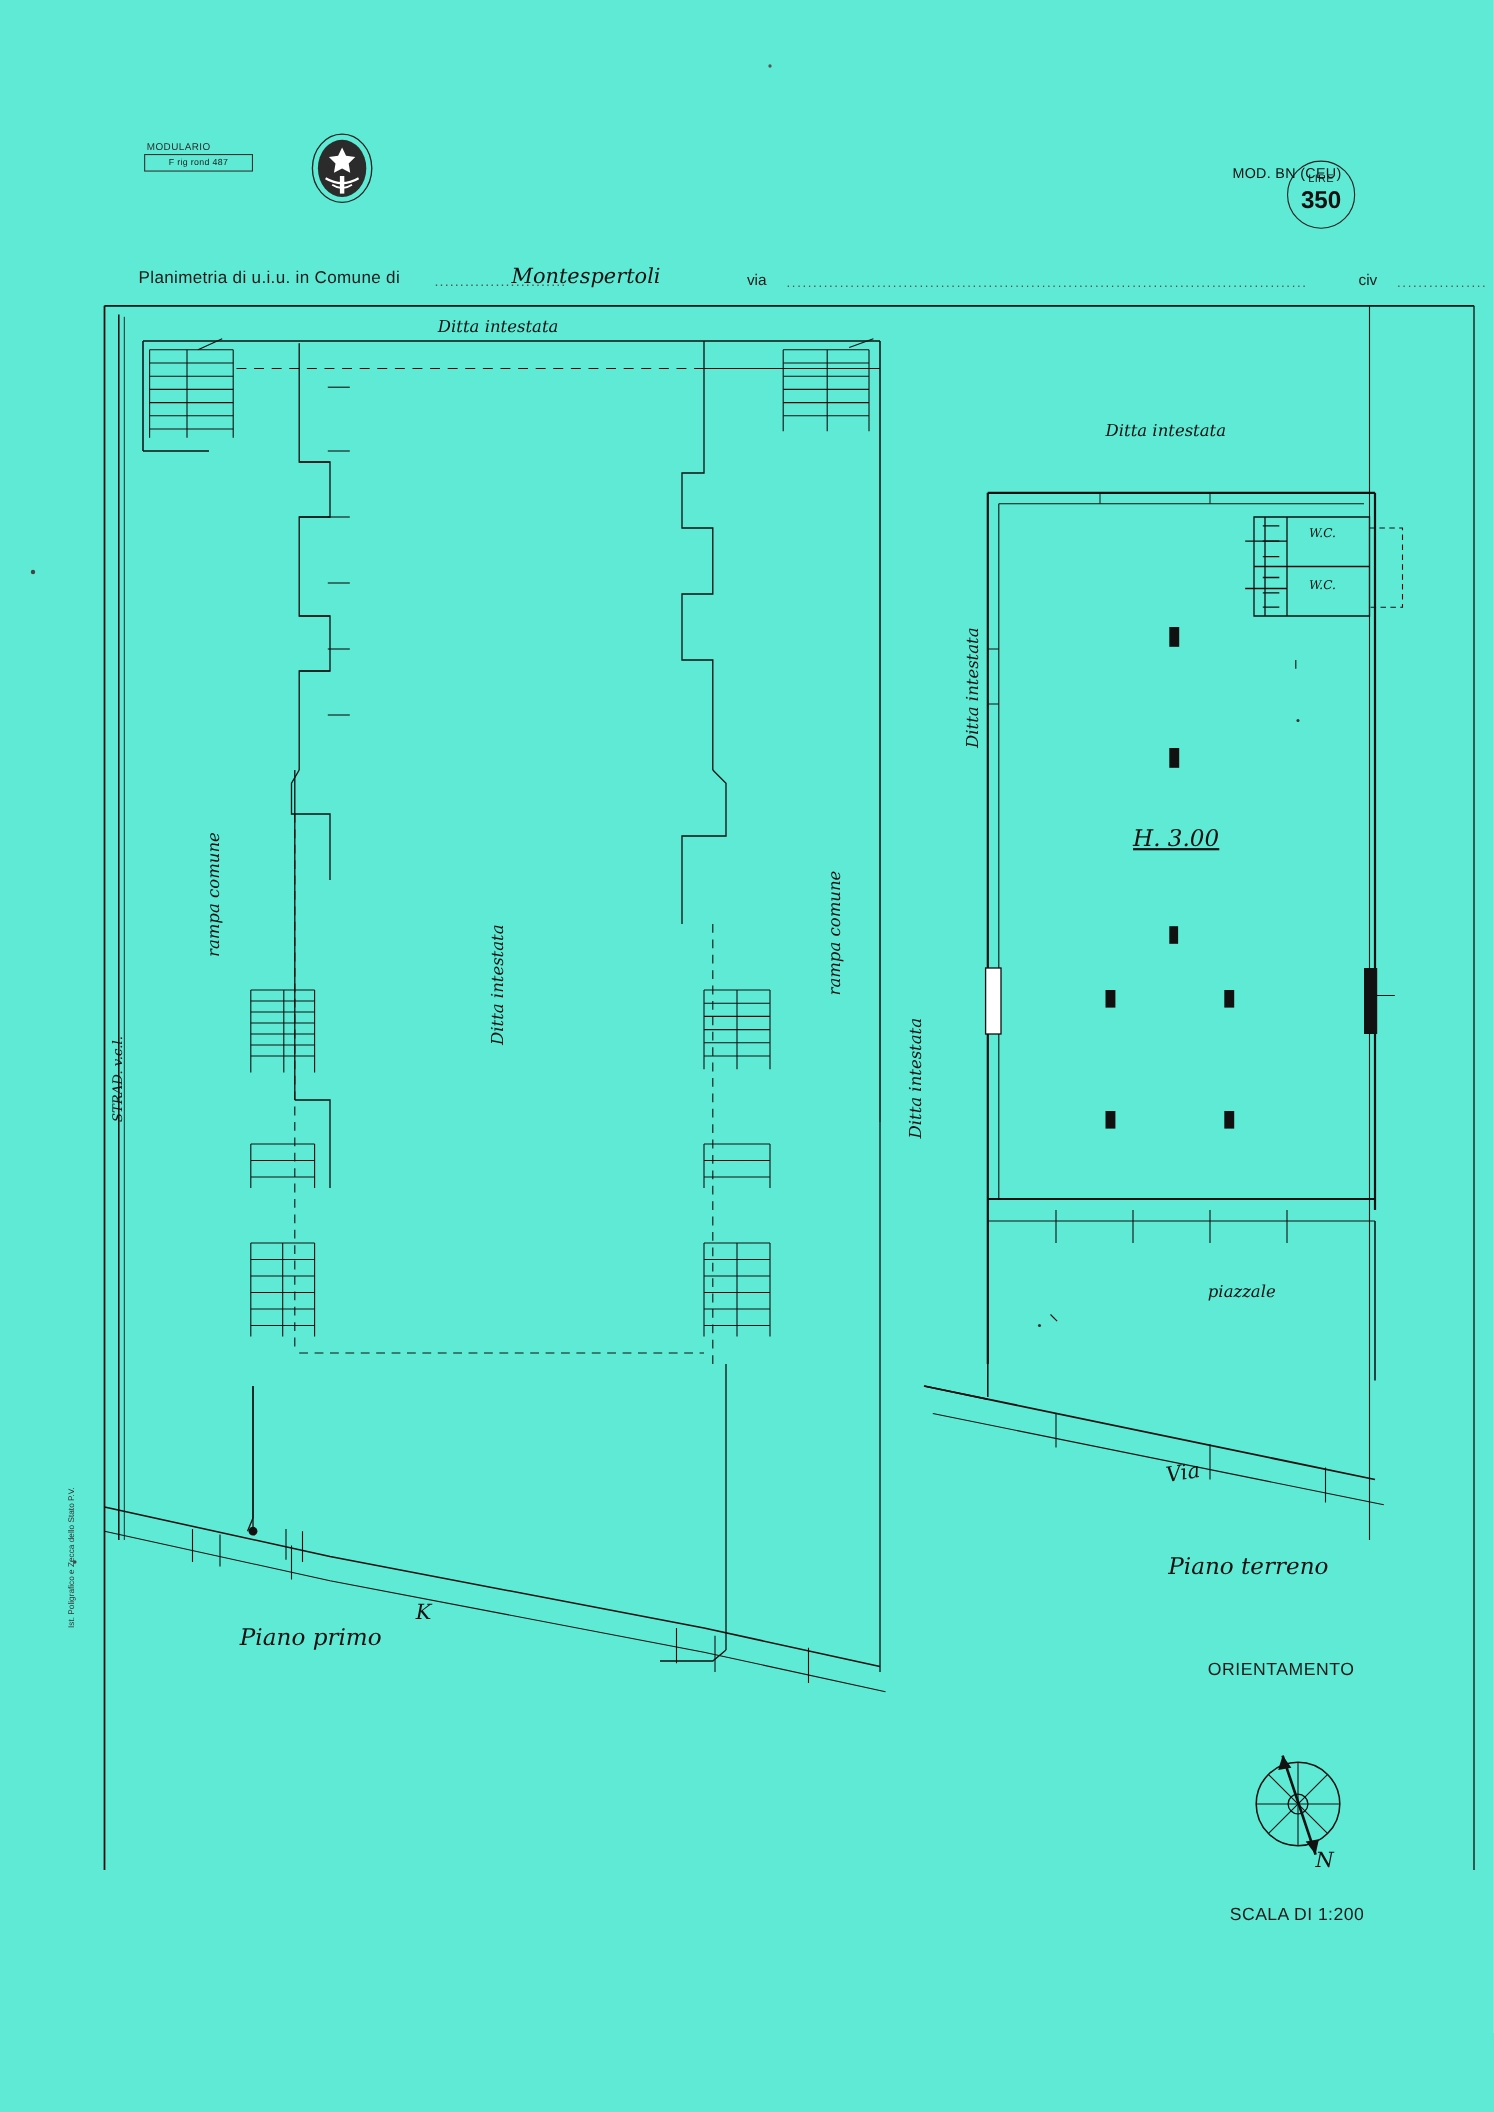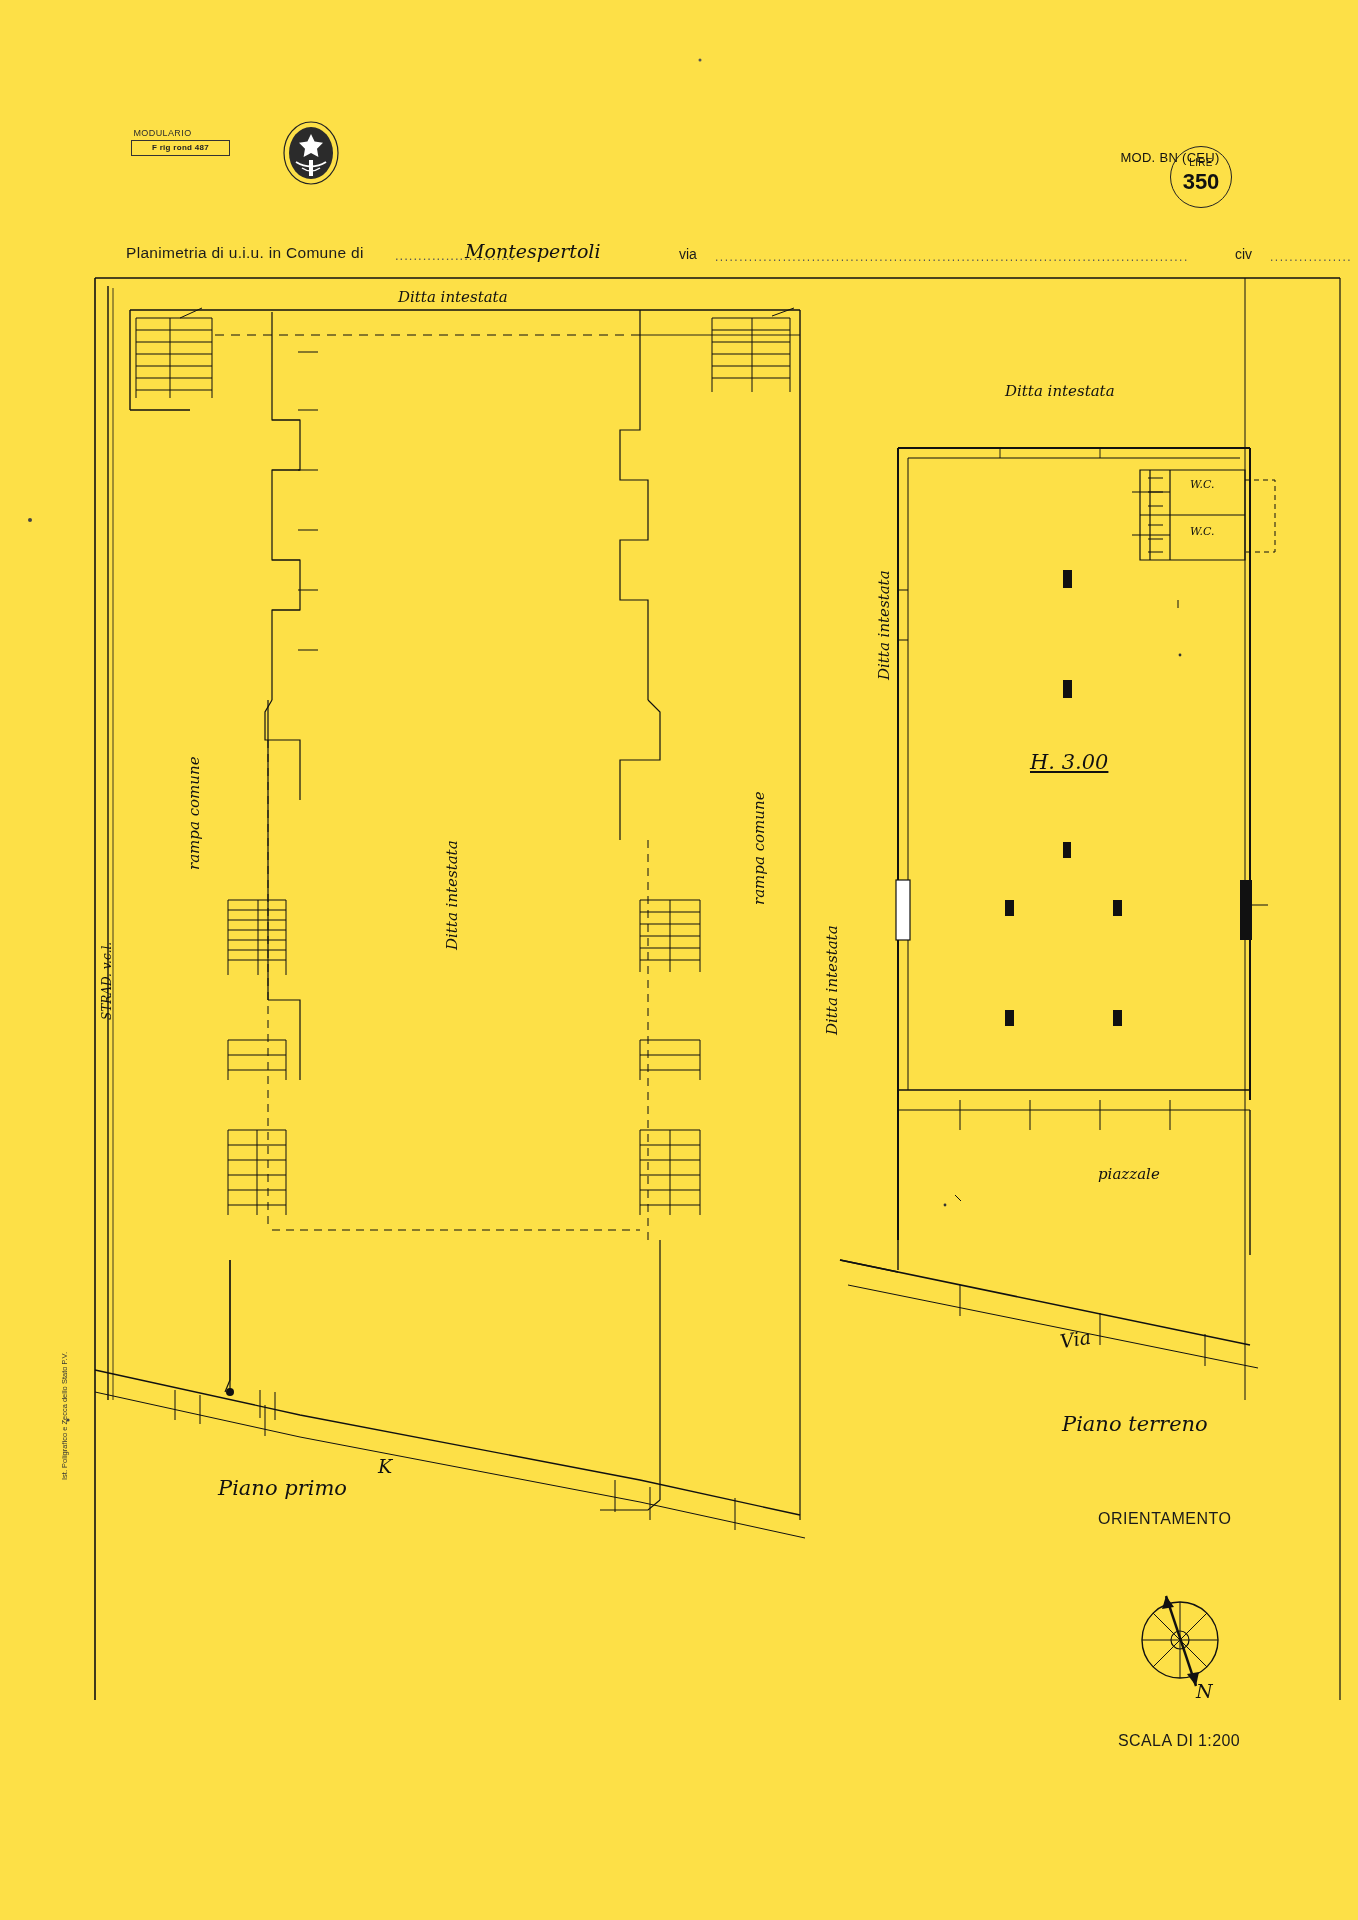--- a/index.html
+++ b/index.html
@@ -13,21 +13,21 @@
     position: relative;
     font-family: "Liberation Sans", sans-serif;
     color: #111;
     overflow: hidden;
   }
 
   
   #page {
     position: absolute;
     inset: 0;
-    background: #fde047;
+    background: #5eead4;
   }
 
   
   .hdr {
     position: absolute;
     left: 95px;
     top: 120px;
     width: 1175px;
     height: 110px;
   }
@@ -40,21 +40,21 @@
   }
   .modulario-box .t1 {
     font-size: 9px;
     letter-spacing: .4px;
     color: #2b2b2b;
   }
   .modulario-box .t2 {
     margin-top: 2px;
     border: 1px solid #333;
     font-size: 8px;
-    font-weight: bold;
+    font-weight: normal;
     padding: 2px 0 3px 0;
     letter-spacing: .3px;
     color: #222;
     margin-left: 36px;
   }
 
   .emblem {
     position: absolute;
     left: 185px;
     top: 0px;

